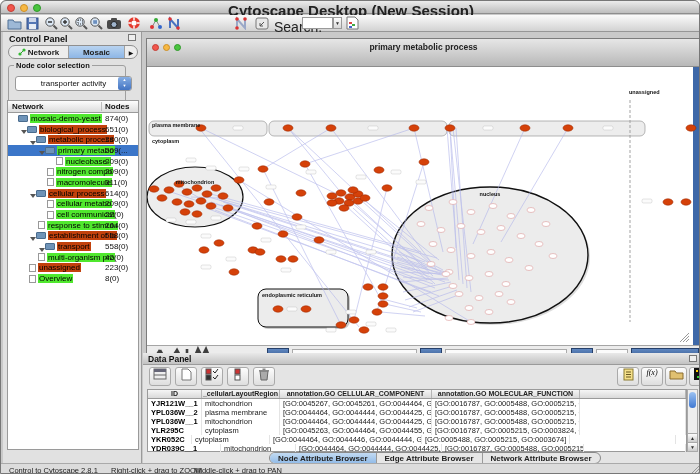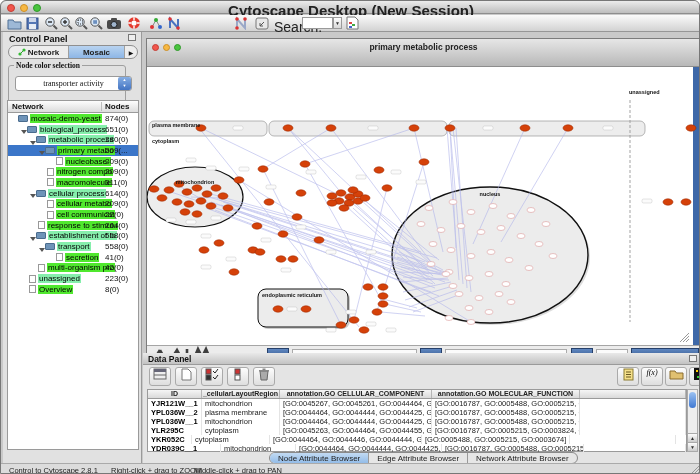--- a/index.html
+++ b/index.html
@@ -20,41 +20,41 @@
   #search-drop{position:absolute;left:332px;top:2px;width:9px;height:12px;background:linear-gradient(#fdfdfd,#d8d8d8);border:1px solid #9a9a9a;font-size:5px;color:#333;text-align:center;line-height:11px;}
   
   #control-panel{position:absolute;left:2px;top:31px;width:139px;height:431px;background:#e1e1e1;border-right:1px solid #9a9a9a;}
   #cp-title{position:absolute;left:6px;top:2px;font-size:9px;font-weight:bold;color:#111;}
   .float-ic{position:absolute;width:8px;height:7px;border:1px solid #777;background:#eee;}
   #cp-tabs{position:absolute;left:5px;top:13px;width:130px;height:14px;border:1px solid #8f8f8f;border-radius:7px;background:#ededed;display:flex;overflow:hidden;}
   .cp-tab{flex:0 0 auto;display:flex;align-items:center;justify-content:center;gap:2px;font-size:8px;font-weight:bold;color:#222;height:100%;}
   #tab-network{width:60px;border-right:1px solid #9f9f9f;}
   #tab-mosaic{width:56px;background:linear-gradient(#b8d3f0,#8db6e6);border-right:1px solid #9f9f9f;}
   #tab-arrow{width:12px;font-size:6px;display:flex;align-items:center;justify-content:center;color:#111;}
-  #groupbox{position:absolute;left:5px;top:33px;width:118px;height:38px;border:1px solid #9f9f9f;border-radius:3px;font-family:Liberation Serif, serif;}
+  #groupbox{position:absolute;left:5px;top:33px;width:118px;height:38px;border:1px solid #9f9f9f;border-radius:3px;}
   #groupbox .legend{position:absolute;left:5px;top:-5px;background:#e1e1e1;padding:0 2px;font-size:7.5px;font-weight:bold;color:#111;}
   #combo{position:absolute;left:6px;top:10px;width:117px;height:15px;background:#fff;border:1px solid #9a9a9a;border-radius:3px;font-size:8px;display:flex;align-items:center;justify-content:center;color:#111;}
   #combo .stepper{position:absolute;right:0;top:0;width:13px;height:13px;border-radius:2px;background:linear-gradient(#86aee4,#4374c2);color:#fff;font-size:4px;line-height:6px;text-align:center;}
   #select-nodes{position:absolute;left:8px;top:75px;display:flex;align-items:center;gap:4px;}
   #select-nodes .box{width:10px;height:10px;border-radius:2px;background:linear-gradient(#7fa8e2,#3a6cc0);border:1px solid #2c57a0;color:#fff;font-size:8px;line-height:9px;text-align:center;}
   #select-nodes .lbl{font-size:8.5px;color:#111;}
   #tree-box{position:absolute;left:4px;top:68px;width:132px;height:350px;background:#fff;border:1px solid #9a9a9a;}
   #tree-header{position:absolute;left:0;top:0;width:100%;height:12px;background:linear-gradient(#fdfdfd,#dcdcdc);border-bottom:1px solid #9a9a9a;font-size:8px;font-weight:bold;color:#111;}
   #tree-header .c1{position:absolute;left:4px;top:1px;}
   #tree-header .c2{position:absolute;left:93px;top:1px;border-left:1px solid #bbb;padding-left:3px;}
   #tree-rows{position:absolute;left:0;top:12px;width:100%;}
   .trow{position:relative;height:10.7px;display:flex;align-items:center;white-space:nowrap;overflow:hidden;}
   .trow.sel{background:#3b76c9;}
   .tarrow{width:7px;flex:0 0 auto;display:inline-block;}
   .tarrow:not(.empty)::before{content:"";display:inline-block;border-left:3px solid transparent;border-right:3px solid transparent;border-top:4px solid #555;margin-left:1px;}
   .tfolder{width:10px;height:7px;flex:0 0 auto;background:#6e93b8;border:1px solid #4a6c8e;border-radius:1px;margin-right:2px;}
   .tfile{width:7px;height:8px;flex:0 0 auto;background:#fff;border:1px solid #999;margin-right:2px;margin-left:2px;}
   .tchip{font-size:8px;color:#000;padding:0 1px;line-height:9px;}
   .tchip.green{background:#50e82e;}
-  .tchip.red{background:#86efac;}
+  .tchip.red{background:#c2410c;}
   .tval{position:absolute;left:97px;font-size:8px;color:#111;}
   
   #netwin{position:absolute;left:145px;top:37px;width:555px;height:315px;border:1px solid #7c7c7c;background:#fff;}
   #net-titlebar{position:relative;height:28px;background:linear-gradient(#e6e6e6,#b8b8b8);border-bottom:1px solid #8d8d8d;}
   #net-titlebar .t-title{position:absolute;left:0;right:0;top:3px;text-align:center;font-size:8.5px;font-weight:bold;color:#222;}
   #canvas{position:relative;height:278px;background:#fff;overflow:hidden;}
   #net-svg{position:absolute;left:0;top:0;}
   #canvas-grip{position:absolute;right:10px;bottom:2px;}
   #bottom-strip{position:relative;height:17px;background:#ececec;border-top:1px solid #a5a5a5;overflow:hidden;}
   .strip-blue{position:absolute;top:2px;height:12px;background:linear-gradient(#5f87c0,#34568c);border:1px solid #27416b;}
@@ -68,21 +68,21 @@
   .dp-hrow{display:flex;height:9px;background:linear-gradient(#f5f5f5,#d9d9d9);border-bottom:1px solid #9a9a9a;font-weight:bold;color:#222;}
   .dp-hcell{border-right:1px solid #b5b5b5;text-align:center;overflow:hidden;white-space:nowrap;font-size:7px;line-height:8px;}
   .dp-row{display:flex;height:9px;color:#222;}
   .dp-cell{border-right:1px solid #e4e4e4;overflow:hidden;white-space:nowrap;padding-left:3px;line-height:9px;}
   .dp-cell.id{font-weight:bold;color:#000;}
   #dp-scroll{position:absolute;left:544px;top:36px;width:11px;height:63px;background:#eee;border:1px solid #aaa;}
   #dp-scroll .thumb{position:absolute;left:1px;top:2px;width:7px;height:16px;border-radius:4px;background:linear-gradient(#9cc2f2,#3f78d2);}
   #dp-scroll .arr{position:absolute;left:0;width:9px;height:9px;font-size:5px;text-align:center;line-height:9px;color:#333;background:linear-gradient(#fdfdfd,#ccc);border-top:1px solid #aaa;}
   
   #attr-tabs{position:absolute;left:268px;top:451px;height:12px;display:flex;border:1px solid #8a8a8a;border-radius:6px;overflow:hidden;background:#e6e6e6;}
-  .attr-tab{font-size:8px;font-weight:normal;color:#222;padding:0 8px;line-height:11px;border-right:1px solid #9a9a9a;}
+  .attr-tab{font-size:8px;font-weight:bold;color:#222;padding:0 8px;line-height:11px;border-right:1px solid #9a9a9a;}
   .attr-tab:last-child{border-right:none;}
   .attr-tab.sel{background:linear-gradient(#c2daf2,#93bce8);}
   #statusbar{position:absolute;left:0;top:462px;width:700px;height:12px;background:#dcdcdc;border-top:1px solid #aaa;}
   .status-txt{position:absolute;top:2px;font-size:7.5px;color:#222;}
 </style>
 </head>
 <body>
 
 <div id="window">
 
@@ -309,27 +309,20 @@
             <span class="tfolder"></span>
             <span class="tchip red">establishment of lo</span>
             <span class="tval">558(0)</span>
           </div>
           <div class="trow">
             <span style="width:30px;flex:0 0 auto;"></span>
             <span class="tarrow"></span>
             <span class="tfolder"></span>
             <span class="tchip red">transport</span>
             <span class="tval">558(0)</span>
-          </div>
-          <div class="trow">
-            <span style="width:39px;flex:0 0 auto;"></span>
-            <span class="tarrow empty"></span>
-            <span class="tfile"></span>
-            <span class="tchip green">secretion</span>
-            <span class="tval">41(0)</span>
           </div>
           <div class="trow">
             <span style="width:21px;flex:0 0 auto;"></span>
             <span class="tarrow empty"></span>
             <span class="tfile"></span>
             <span class="tchip green">multi-organism pro</span>
             <span class="tval">42(0)</span>
           </div>
           <div class="trow">
             <span style="width:12px;flex:0 0 auto;"></span>

